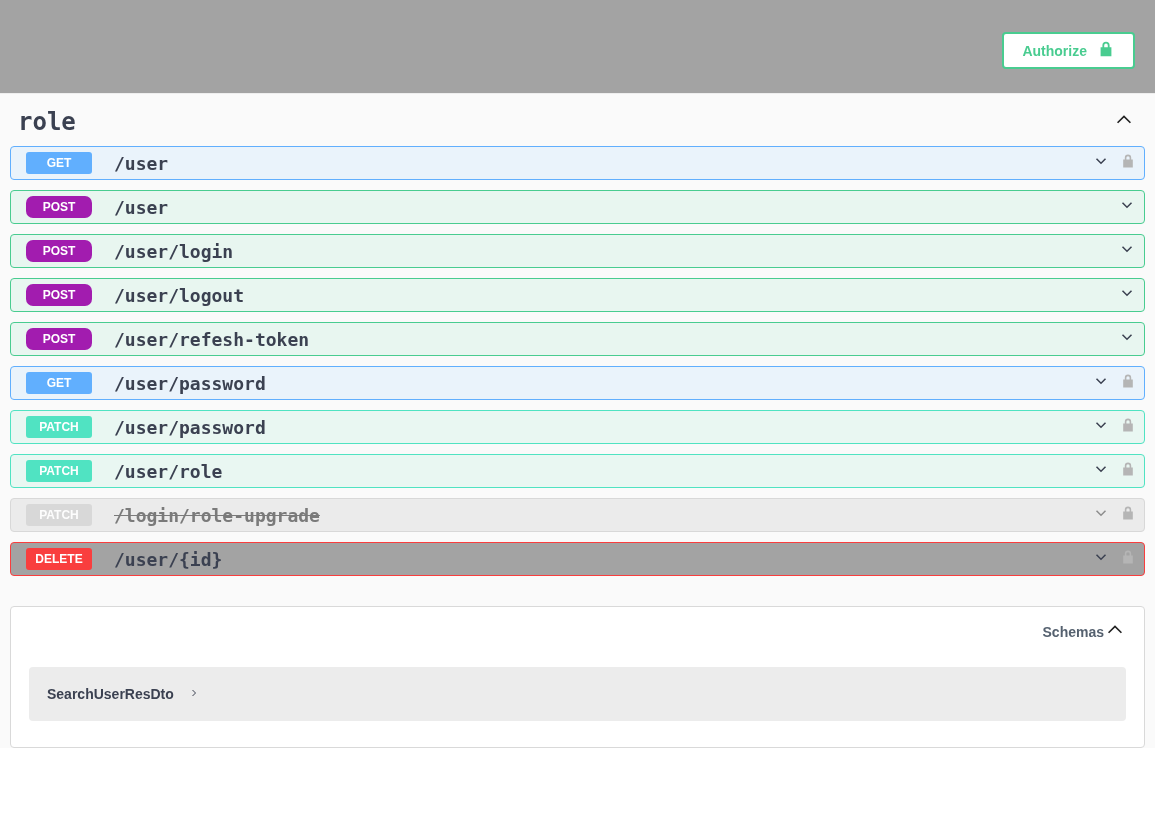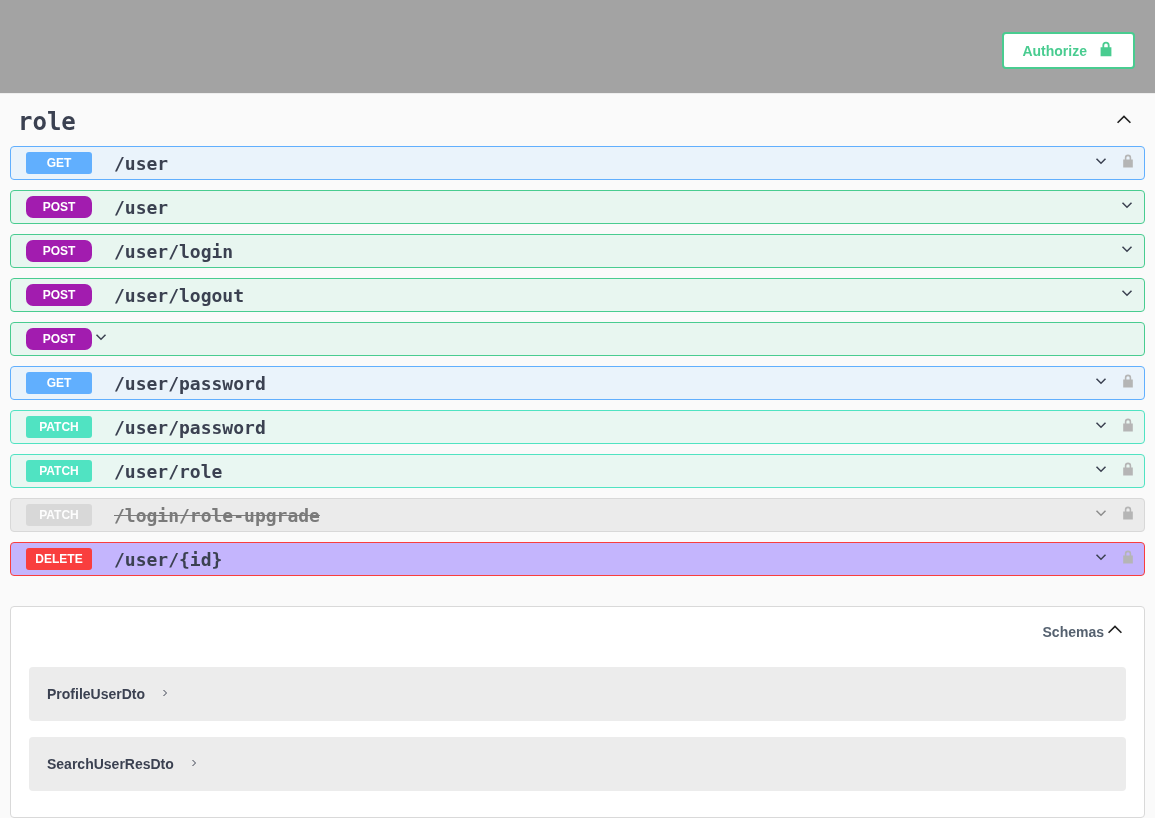--- a/index.html
+++ b/index.html
@@ -81,21 +81,21 @@
   .op .chev svg { width: 18px; height: 18px; stroke: #3b4151; }
   .op.deprecated .chev svg { stroke: #8d8d8d; }
   .lock svg { width: 16px; height: 18px; fill: #b5b5b5; }
 
   .op-get    { background: #eaf3fb; border-color: #61affe; }
   .op-get .method { background: #61affe; }
   .op-post   { background: #e8f6f0; border-color: #49cc90; }
   .op-post .method { background: #a21caf; border-radius: 7px; }
   .op-patch  { background: #e9f7f2; border-color: #50e3c2; }
   .op-patch .method { background: #50e3c2; }
-  .op-delete { background: #c4b5fd; border-color: #f93e3e; }
+  .op-delete { background: #a3a3a3; border-color: #f93e3e; }
   .op-delete .method { background: #f93e3e; }
   .op-deprecated { background: #ebebeb; border-color: #d8d8d8; }
   .op-deprecated .method { background: #d8d8d8; color: #fdfdfd; }
 
   .schemas-box {
     margin: 0 10px 20px 10px;
     border: 1px solid #d9d9d9;
     border-radius: 4px;
     background: #fff;
   }
@@ -187,20 +187,21 @@
         <span class="method">POST</span>
         <span class="path">/user/logout</span>
         <span class="right">
           <span class="chev"><svg viewBox="0 0 24 24" fill="none" stroke-width="2">
               <polyline points="6 9 12 15 18 9"></polyline>
             </svg></span>
         </span>
       </div>
       <div class="op op-post">
         <span class="method">POST</span>
+        <span class="path">/user/refesh-token</span>
         <span class="right">
           <span class="chev"><svg viewBox="0 0 24 24" fill="none" stroke-width="2">
               <polyline points="6 9 12 15 18 9"></polyline>
             </svg></span>
         </span>
       </div>
       <div class="op op-get">
         <span class="method">GET</span>
         <span class="path">/user/password</span>
         <span class="right">
@@ -266,26 +267,20 @@
     <div class="schemas-header">
       <h4>Schemas</h4>
       <span class="big-chev">
         <svg viewBox="0 0 24 24">
             <polyline points="5 15 12 8 19 15"></polyline>
           </svg>
       </span>
     </div>
     <div class="schemas-list" id="schemas-list">
         <div class="schema-item">
-          <span class="name">ProfileUserDto</span>
-          <span class="chev-sm"><svg viewBox="0 0 24 24" fill="none" stroke-width="2">
-              <polyline points="9 6 15 12 9 18"></polyline>
-            </svg></span>
-        </div>
-        <div class="schema-item">
           <span class="name">SearchUserResDto</span>
           <span class="chev-sm"><svg viewBox="0 0 24 24" fill="none" stroke-width="2">
               <polyline points="9 6 15 12 9 18"></polyline>
             </svg></span>
         </div>
       </div>
   </div>
 
 </div>
 

